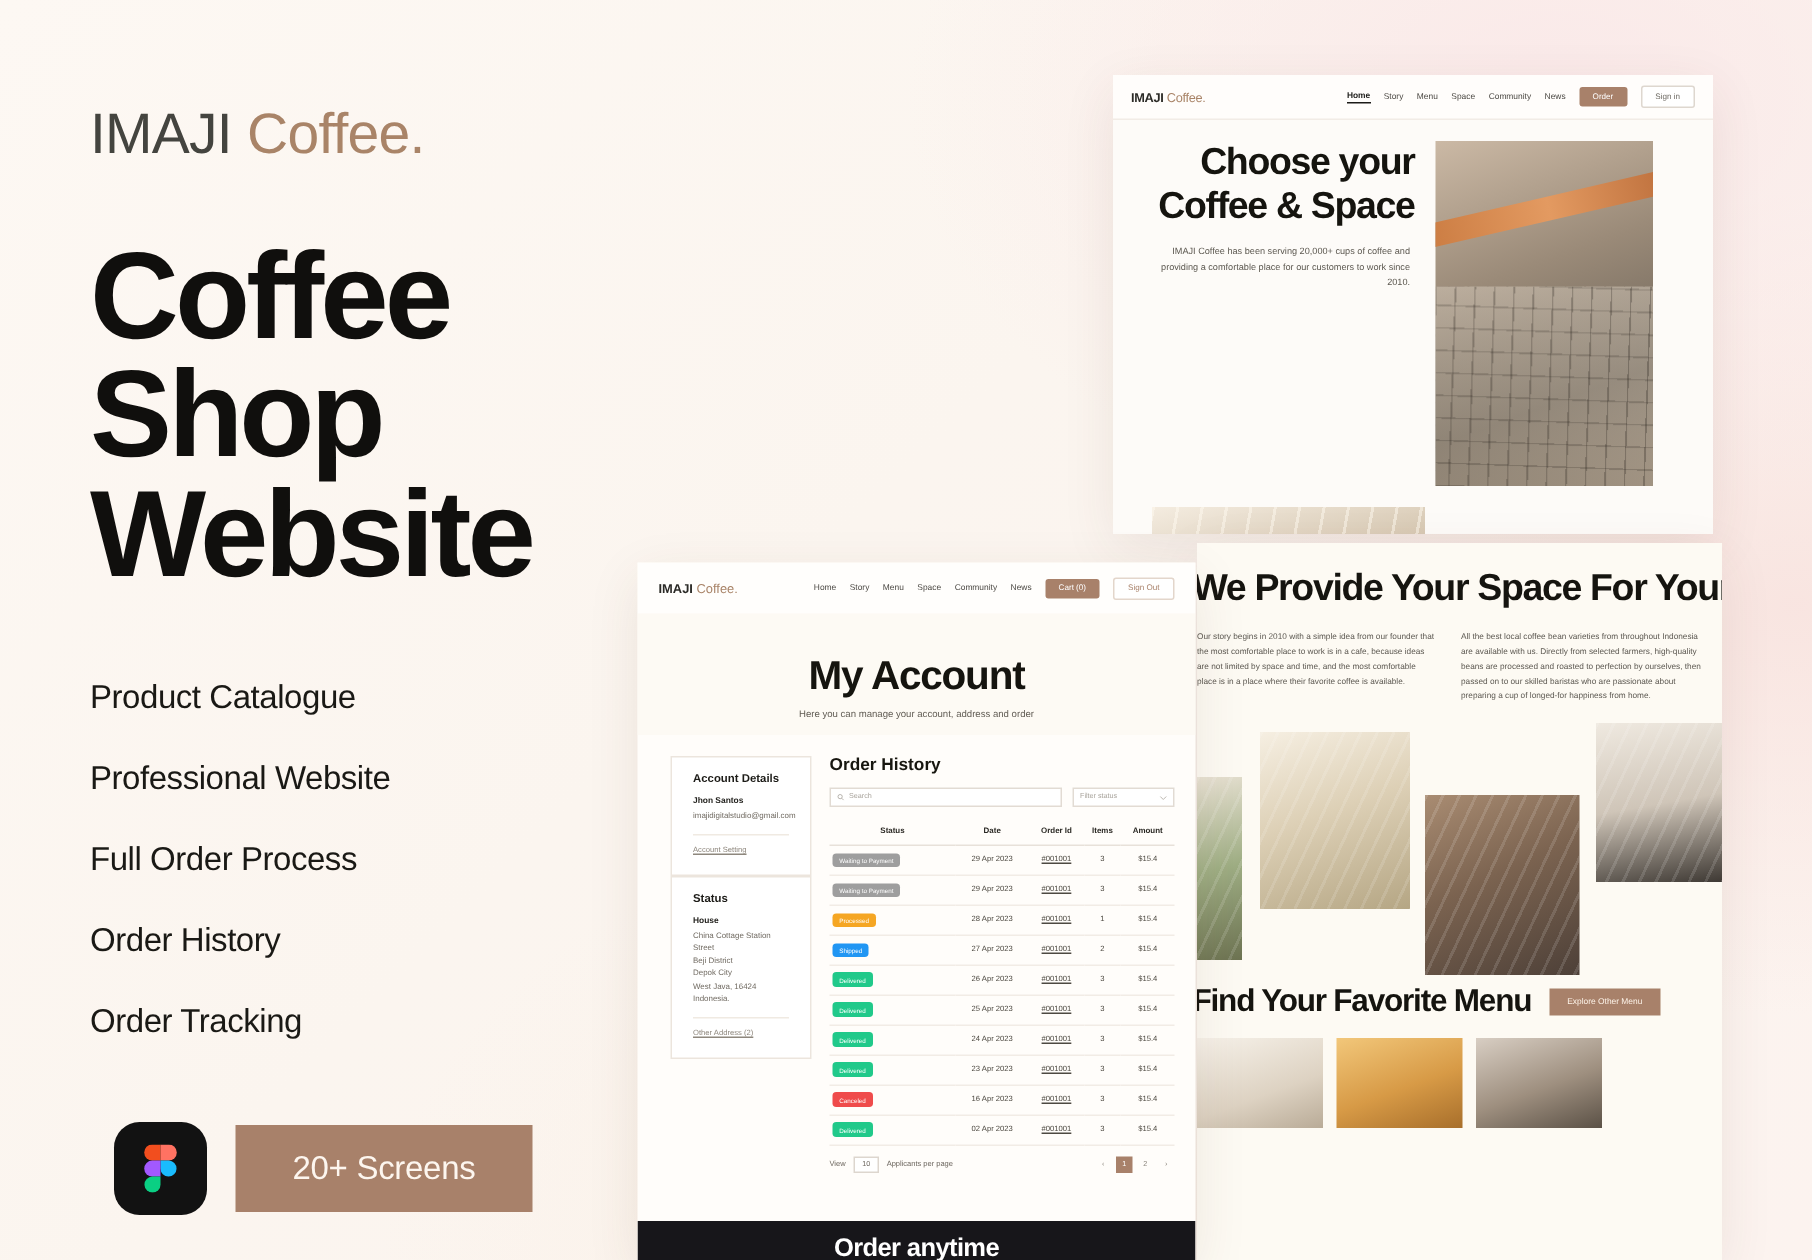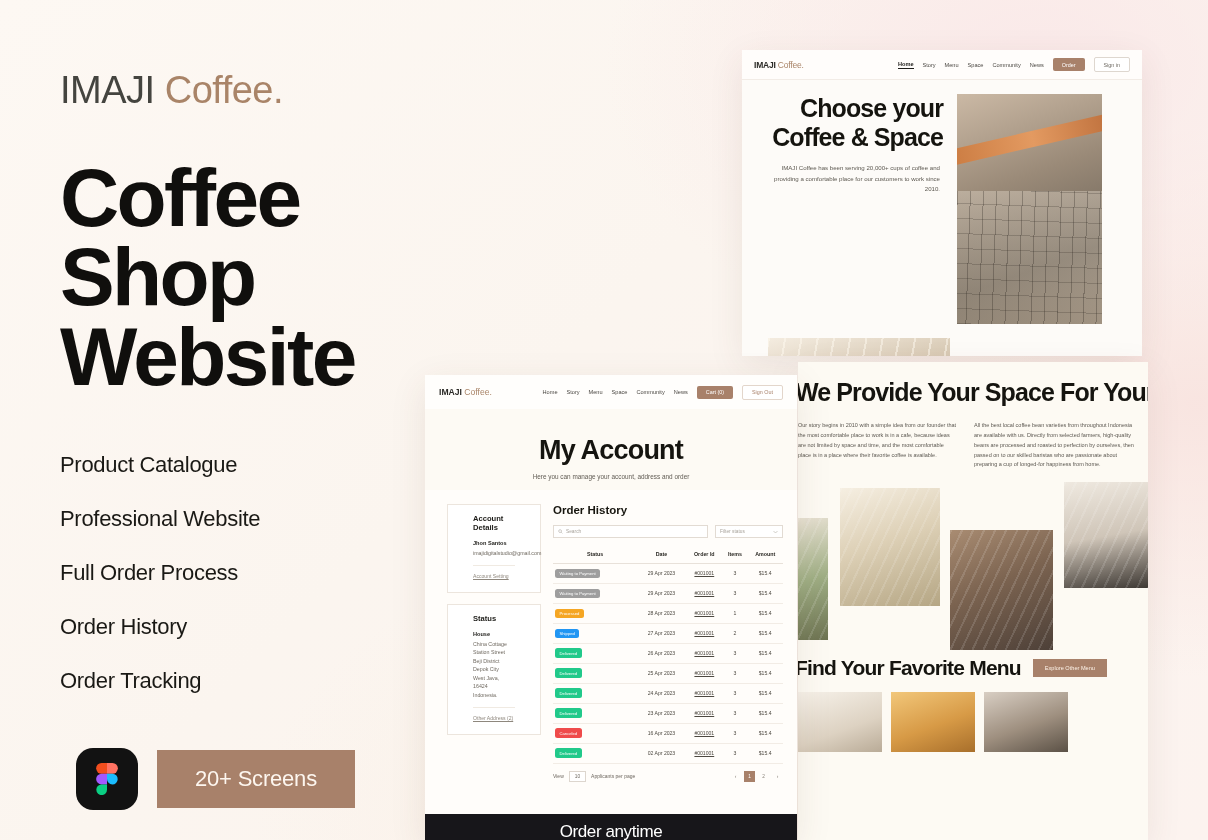--- a/index.html
+++ b/index.html
@@ -178,21 +178,21 @@
     font-size: 5.4px; padding: 3.5px 9px;
     border: 1px solid #e3d6cb; border-radius: 2px;
   }
   .acct-hero { text-align: center; padding: 26px 0 10px; background: #fdfaf4; }
   .acct-title { font-size: 27px; font-weight: 700; color: #15140f; letter-spacing: -0.8px; }
   .acct-sub { font-size: 6.4px; color: #615c54; margin-top: 7px; }
   .acct-main { display: flex; gap: 12px; padding: 14px 14px 0 22px; }
   .acct-side { width: 94px; flex-shrink: 0; }
   .panel {
     background: #fff; border: 1px solid #ece5dd;
-    padding: 9px 25px 10px; margin-bottom: 11px;
+    padding: 9px 14px 10px; 
   }
   .panel-h { font-size: 7.6px; font-weight: 700; color: #1d1c18; margin-bottom: 8px; }
   .panel-strong { font-size: 5.6px; font-weight: 700; color: #24231f; margin-bottom: 3px; }
   .panel-txt { font-size: 5.3px; color: #706a61; line-height: 1.62; }
   .panel-link {
     font-size: 5.1px; color: #8e877d; text-decoration: underline;
     display: inline-block; margin-top: 7px;
     border-top: 1px solid #f0eae2; padding-top: 7px; width: 100%;
   }
   .acct-content { flex: 1; }
@@ -236,21 +236,21 @@
   .pg {
     width: 11px; height: 11px; font-size: 4.8px;
     display: flex; align-items: center; justify-content: center;
     color: #8b857c;
   }
   .pg.on { background: #a8816a; color: #fff; }
   .acct-dark {
     position: absolute; left: 0; bottom: 0;
     width: 372px; height: 26px; background: #17161a;
     color: #fff; text-align: center;
-    font-size: 17px; font-weight: 400;
+    font-size: 17px; font-weight: 700;
     padding-top: 8px; letter-spacing: -0.4px; overflow: hidden;
   }
 
   
   .card-space {
     left: 798px; top: 362px;
     width: 350px; height: 478px;
     background: #fdfaf3;
     box-shadow: 0 10px 34px rgba(90,60,40,0.09);
     z-index: 7;

